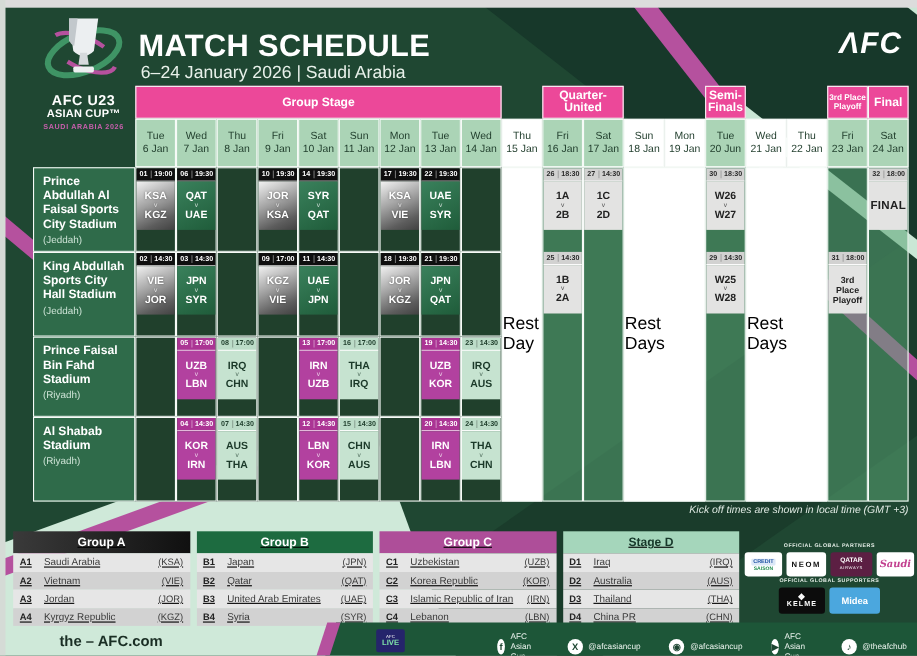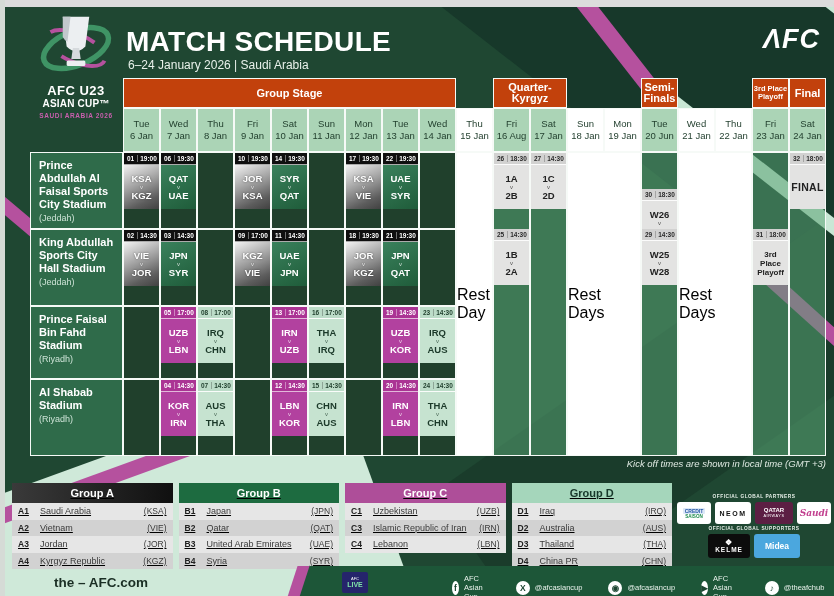--- a/index.html
+++ b/index.html
@@ -10,29 +10,29 @@
   #edge-top{position:absolute;left:0;top:0;width:834px;height:7px;background:#dcdcdc;z-index:40;}
   #edge-left{position:absolute;left:0;top:0;width:5px;height:596px;background:#d5dbd6;z-index:40;}
 
   
   #logo-block{position:absolute;left:28px;top:12px;width:96px;z-index:5;text-align:center;color:#fff;}
   #logo-block svg{display:block;margin:0 auto;}
   .logo-l1{font-size:13px;font-weight:bold;letter-spacing:.5px;line-height:13px;}
   .logo-l2{font-size:10px;font-weight:bold;letter-spacing:.2px;line-height:13px;}
   .logo-l3{font-size:6.5px;font-weight:bold;color:#c95fae;letter-spacing:.6px;margin-top:2px;}
   #page-title{position:absolute;left:126px;top:26px;font-size:28px;font-weight:bold;color:#fff;letter-spacing:.3px;z-index:5;}
-  #page-subtitle{position:absolute;left:128px;top:58px;font-size:12px;color:#e8f1ea;z-index:5;}
+  #page-subtitle{position:absolute;left:128px;top:58px;font-size:16px;color:#e8f1ea;z-index:5;}
   #afc-logo{position:absolute;right:14px;top:24px;font-size:27px;font-weight:bold;font-style:italic;color:#fff;letter-spacing:1px;z-index:5;}
 
   
   #schedule-grid{position:absolute;left:30px;top:78px;z-index:10;display:grid;
     grid-template-columns:93px repeat(19,37px);
     grid-template-rows:30px 44px 77px 77px 73px 77px;}
   .cell{box-sizing:border-box;border:1px solid #f6faf7;}
-  .stage{background:#c2410c;color:#fff;display:flex;align-items:center;justify-content:center;
+  .stage{background:#ec4899;color:#fff;display:flex;align-items:center;justify-content:center;
     text-align:center;font-weight:bold;font-size:11px;line-height:11px;white-space:pre-line;}
   .stage.small{font-size:7.5px;line-height:8px;}
   .date{display:flex;flex-direction:column;align-items:center;justify-content:center;
     font-size:9.5px;line-height:12px;color:#1f3c2b;background:#abd4b6;text-align:center;}
   .date.rest-date{background:#ffffff;}
   .venue{background:#2f6b4a;color:#fff;padding:6px 5px 0 8px;}
   .venue .vname{font-weight:bold;font-size:11px;line-height:13px;}
   .venue .vcity{font-size:9px;color:#cde3d6;margin-top:2px;}
   .day-cell{background:#20402c;position:relative;overflow:hidden;}
   .rest-cell{background:#ffffff;display:flex;align-items:center;justify-content:center;}
@@ -142,21 +142,21 @@
     <div class="logo-l2">ASIAN CUP™</div>
     <div class="logo-l3">SAUDI ARABIA 2026</div>
   </div>
   <div id="page-title">MATCH SCHEDULE</div>
   <div id="page-subtitle">6–24 January 2026 | Saudi Arabia</div>
   <div id="afc-logo">ΛFC</div>
 
   <div id="schedule-grid">
       <div class="cell stage" style="grid-area: 1 / 2 / auto / span 9;">Group Stage</div>
       <div class="cell stage" style="grid-area: 1 / 12 / auto / span 2;">Quarter-
-Kyrgyz</div>
+United</div>
       <div class="cell stage" style="grid-area: 1 / 16 / auto / span 1;">Semi-
 Finals</div>
       <div class="cell stage small" style="grid-area: 1 / 19 / auto / span 1;">3rd Place
 Playoff</div>
       <div class="cell stage" style="grid-area: 1 / 20 / auto / span 1;">Final</div>
       <div class="cell date" style="grid-area: 2 / 2;">
         <div class="">Tue</div>
         <div class="">6 Jan</div>
       </div>
       <div class="cell date" style="grid-area: 2 / 3;">
@@ -190,21 +190,21 @@
       <div class="cell date" style="grid-area: 2 / 10;">
         <div class="">Wed</div>
         <div class="">14 Jan</div>
       </div>
       <div class="cell date rest-date" style="grid-area: 2 / 11;">
         <div class="">Thu</div>
         <div class="">15 Jan</div>
       </div>
       <div class="cell date" style="grid-area: 2 / 12;">
         <div class="">Fri</div>
-        <div class="">16 Aug</div>
+        <div class="">16 Jan</div>
       </div>
       <div class="cell date" style="grid-area: 2 / 13;">
         <div class="">Sat</div>
         <div class="">17 Jan</div>
       </div>
       <div class="cell date rest-date" style="grid-area: 2 / 14;">
         <div class="">Sun</div>
         <div class="">18 Jan</div>
       </div>
       <div class="cell date rest-date" style="grid-area: 2 / 15;">
@@ -613,21 +613,21 @@
             <div class="time">18:30</div>
           </div>
           <div class="teams">
             <div class="t">1D</div>
             <div class="v">v</div>
             <div class="t">2C</div>
           </div>
         </div>
       </div>
       <div class="cell ko-col" style="grid-area: 3 / 16 / span 4;">
-        <div class="mblock m-KO" style="top: 0px; margin-top: 36px;">
+        <div class="mblock m-KO" style="top: 0px;">
           <div class="bar">
             <div class="no">30</div>
             <div class="time">18:30</div>
           </div>
           <div class="teams">
             <div class="t">W26</div>
             <div class="v">v</div>
             <div class="t">W27</div>
           </div>
         </div>
@@ -726,33 +726,38 @@
       </div>
       <div class="group-table">
         <div class="g-head gC">Group C</div>
         <div class="">
           <div class="g-row">
             <div class="g-pos">C1</div>
             <div class="g-name">Uzbekistan</div>
             <div class="g-code">(UZB)</div>
           </div>
           <div class="g-row">
+            <div class="g-pos">C2</div>
+            <div class="g-name">Korea Republic</div>
+            <div class="g-code">(KOR)</div>
+          </div>
+          <div class="g-row">
             <div class="g-pos">C3</div>
             <div class="g-name">Islamic Republic of Iran</div>
             <div class="g-code">(IRN)</div>
           </div>
           <div class="g-row">
             <div class="g-pos">C4</div>
             <div class="g-name">Lebanon</div>
             <div class="g-code">(LBN)</div>
           </div>
         </div>
       </div>
       <div class="group-table">
-        <div class="g-head gD">Group D</div>
+        <div class="g-head gD">Stage D</div>
         <div class="">
           <div class="g-row">
             <div class="g-pos">D1</div>
             <div class="g-name">Iraq</div>
             <div class="g-code">(IRQ)</div>
           </div>
           <div class="g-row">
             <div class="g-pos">D2</div>
             <div class="g-name">Australia</div>
             <div class="g-code">(AUS)</div>

